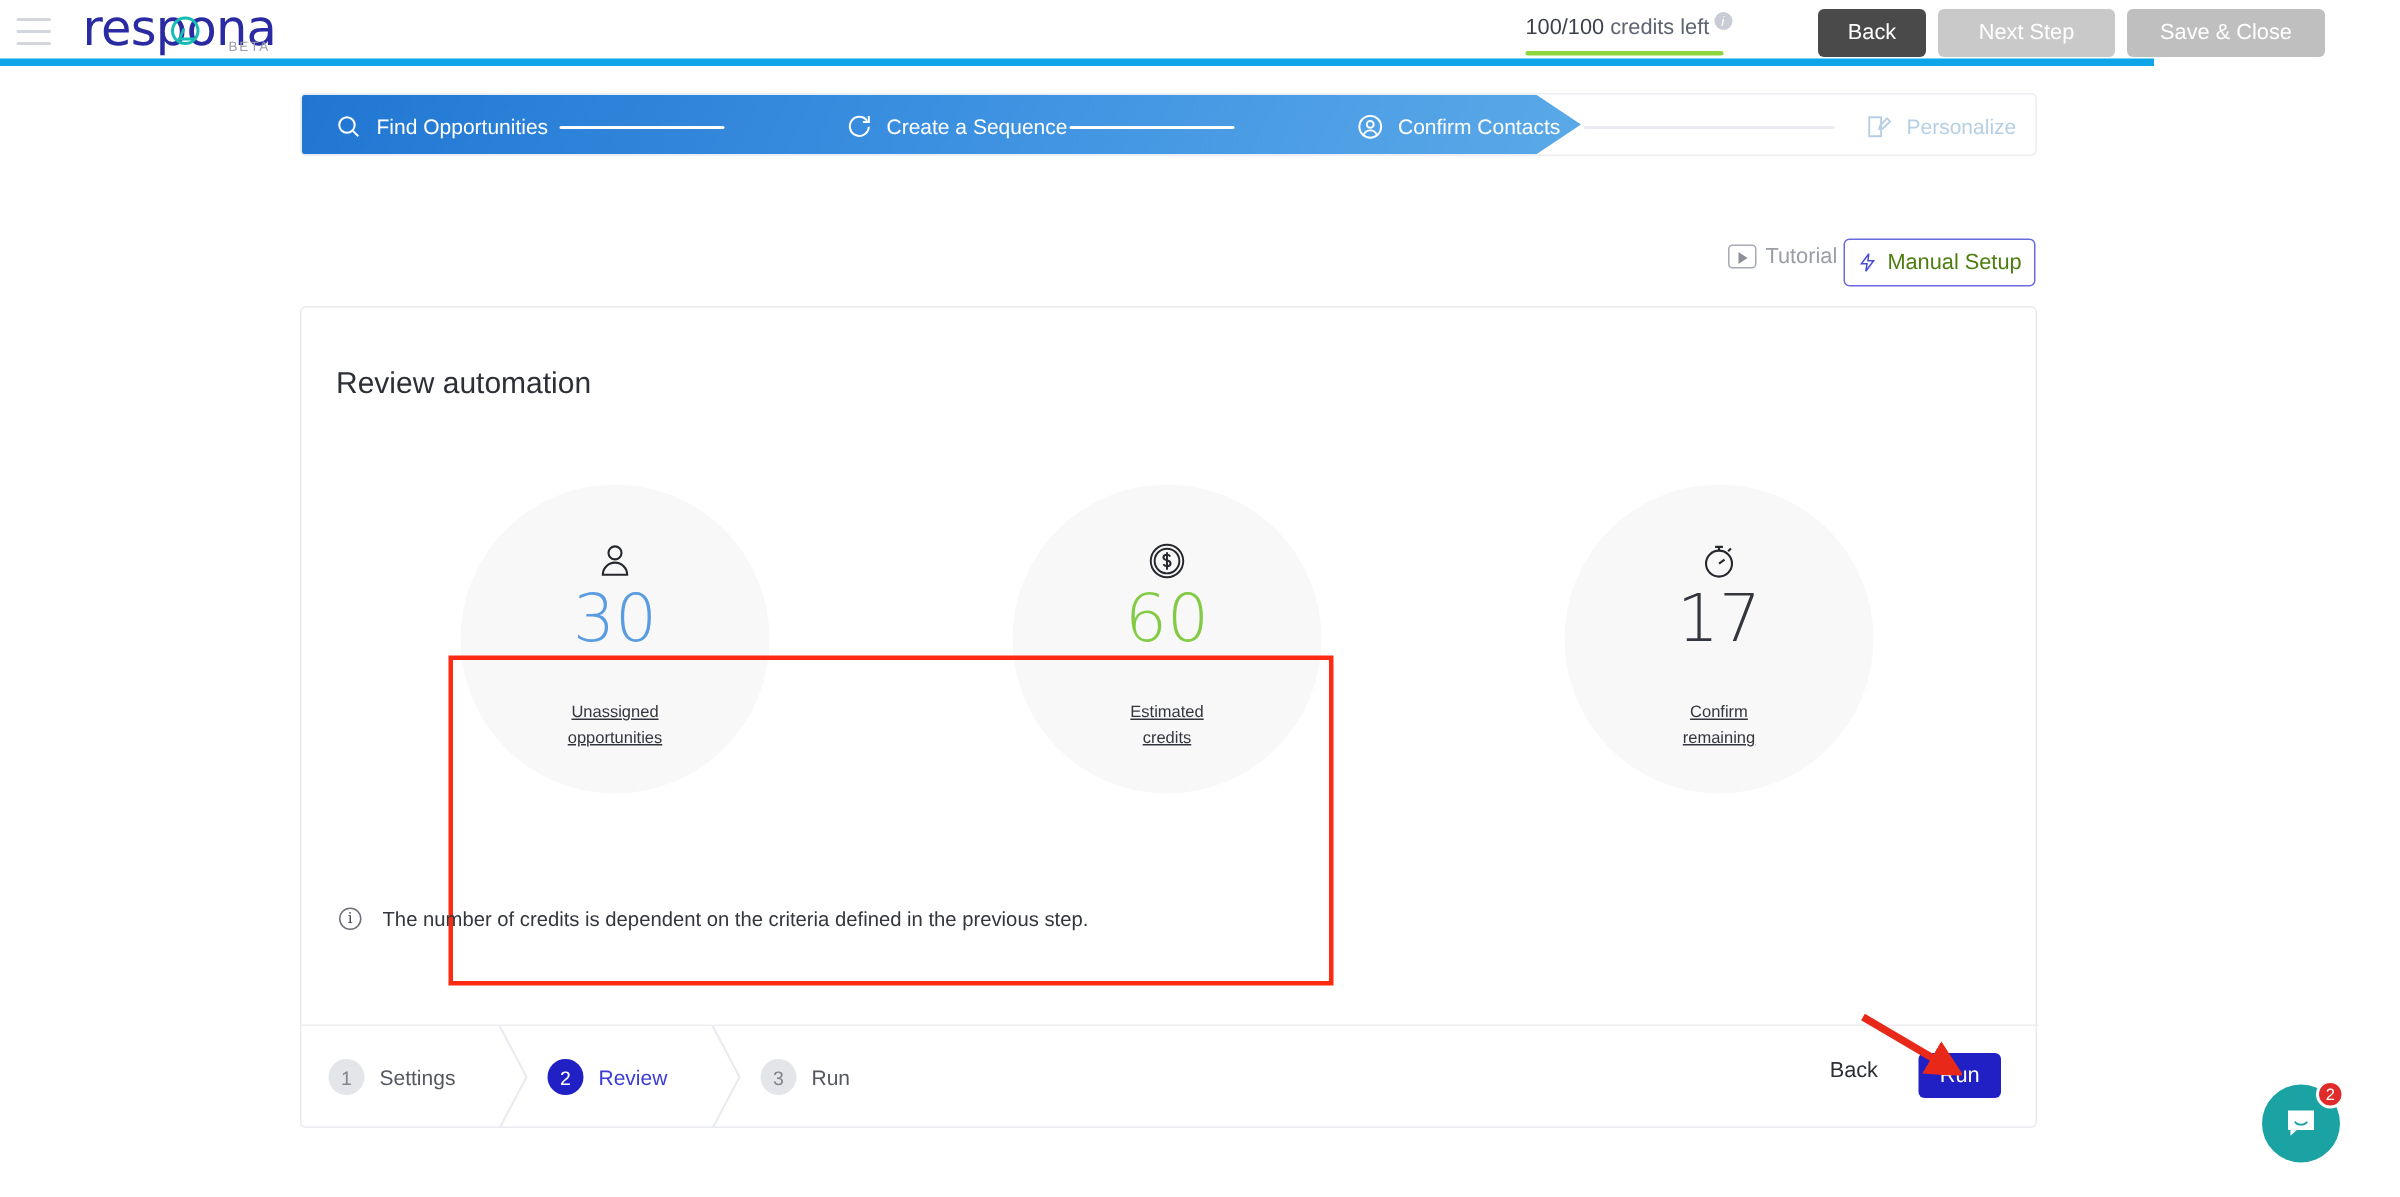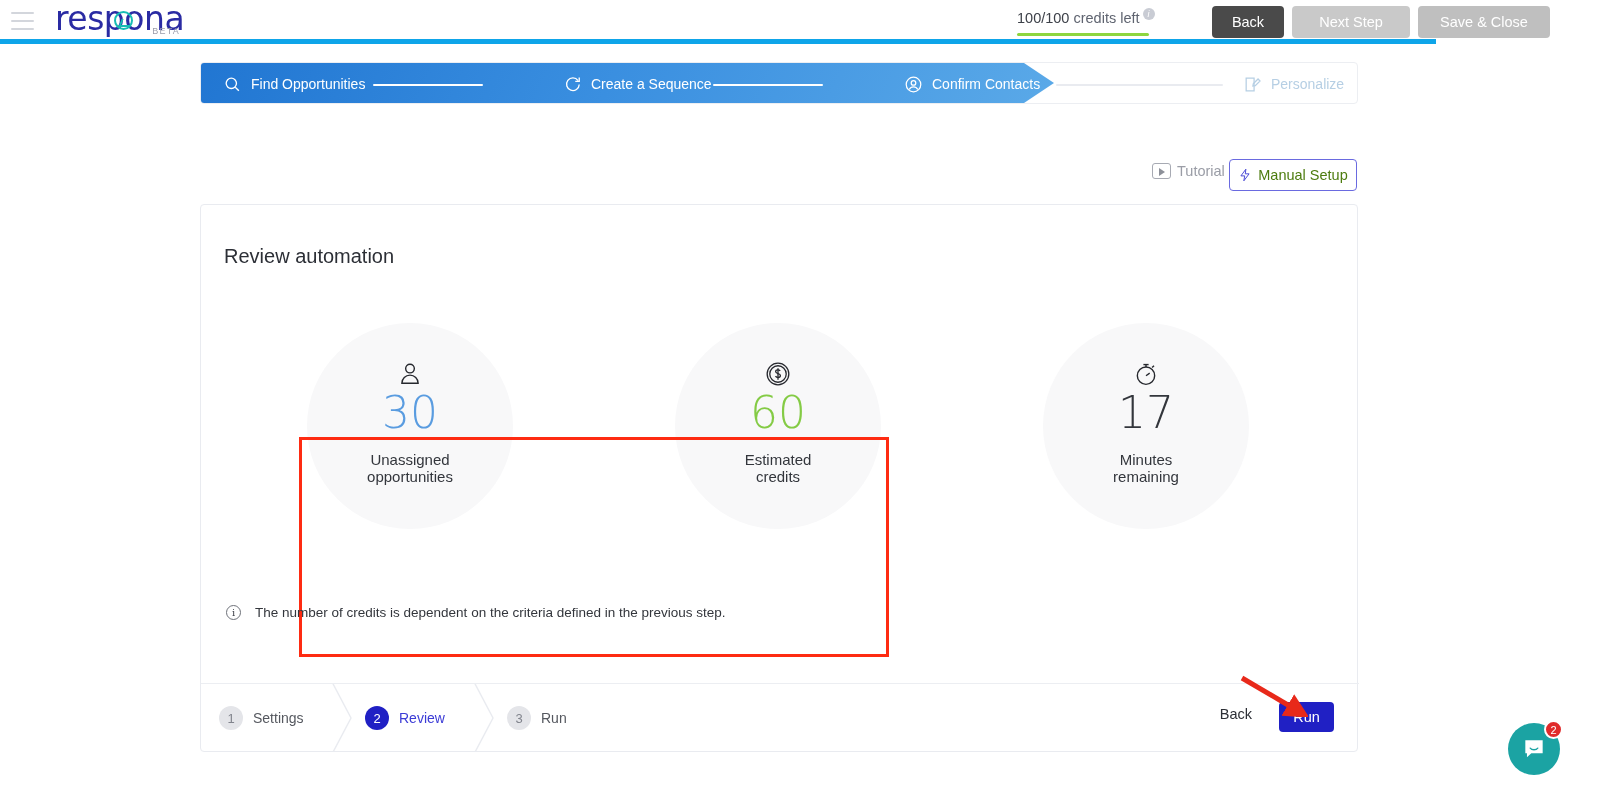--- a/index.html
+++ b/index.html
@@ -160,22 +160,22 @@
   }
   #stat-unassigned { left: 106px; }
   #stat-credits    { left: 474px; }
   #stat-minutes    { left: 842px; }
   .stat-icon { margin-top: 38px; height: 26px; }
   .stat-value {
     font-size: 44px; font-weight: 300; line-height: 52px; margin-top: 0;
     font-family: "DejaVu Sans", sans-serif;
   }
   .stat-label {
-    font-size: 15px; color: #33363c; text-align: center;
-    line-height: 17px; margin-top: 12px;
+    font-size: 11px; color: #33363c; text-align: center;
+    line-height: 17px; margin-top: 28px; text-decoration: underline;
   }
 
   .redbox {
     position: absolute; left: 98px; top: 114px;
     width: 590px; height: 220px;
     border: 3px solid #fe2b12;
     pointer-events: none;
   }
 
   
@@ -370,21 +370,21 @@
     <div class="stat" id="stat-minutes">
       <svg class="stat-icon" width="26" height="26" viewBox="0 0 24 24" fill="none" stroke="#26282e" stroke-width="1.3">
         <circle cx="12" cy="13.6" r="8"></circle>
         <line x1="9.6" y1="3.3" x2="14.4" y2="3.3"></line>
         <line x1="12" y1="3.3" x2="12" y2="5.6"></line>
         <line x1="17.6" y1="6" x2="19.4" y2="4.3"></line>
         <line x1="12" y1="13.6" x2="15.4" y2="11.2"></line>
       </svg>
       <div class="stat-value" id="v2" style="color: rgb(51, 54, 60);">17</div>
       <div class="stat-label">
-        <span>Minutes</span><br>
+        <span>Confirm</span><br>
         <span>remaining</span>
       </div>
     </div>
 
     <div class="redbox"></div>
   </div>
 
   <div class="note">
     <span class="note-ico">i</span>
     <span>The number of credits is dependent on the criteria defined in the previous step.</span>

